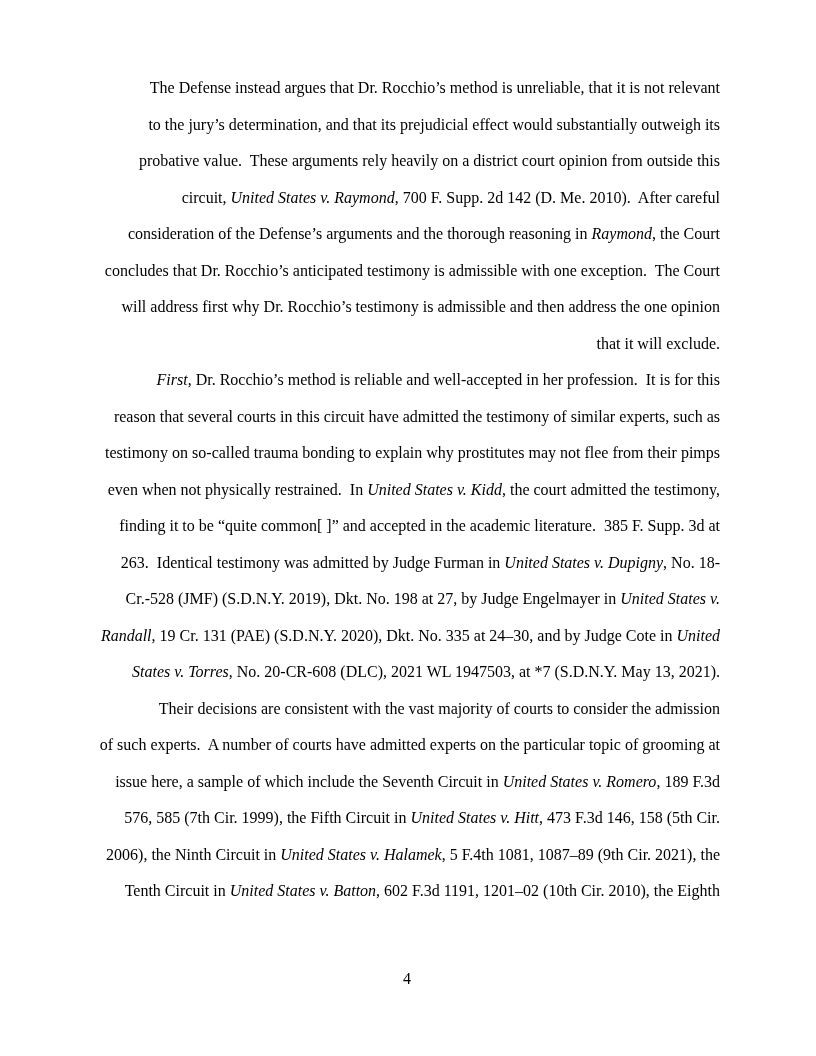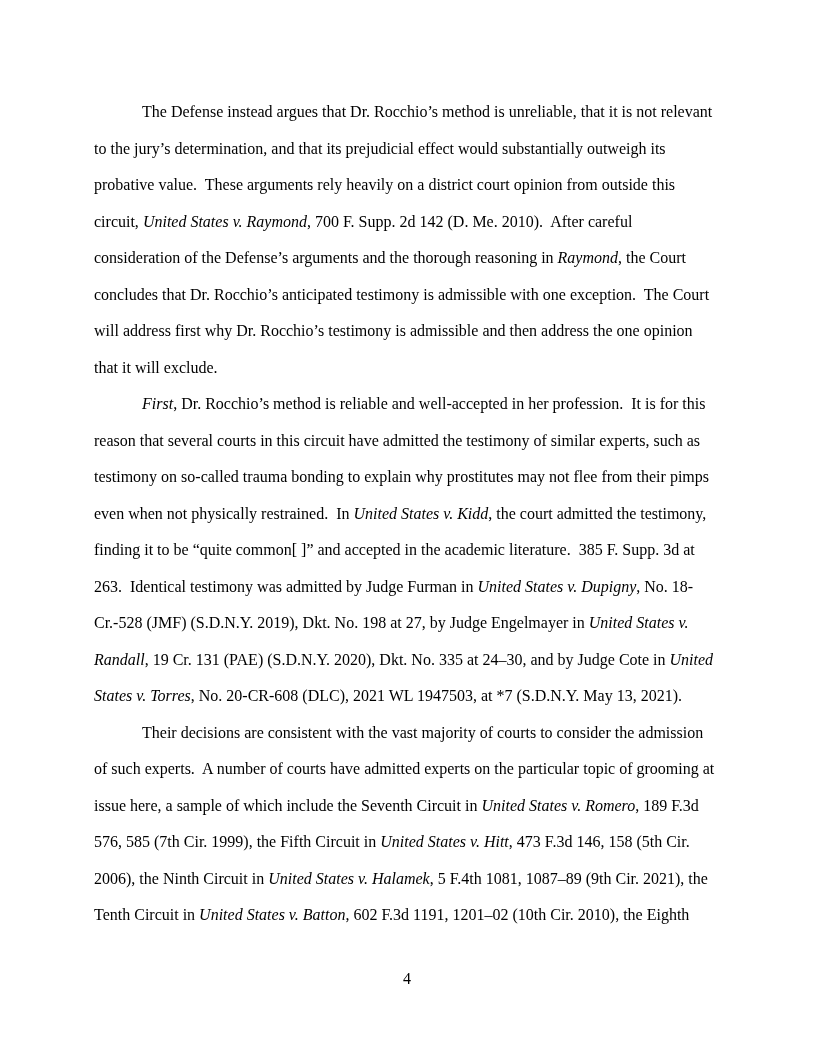--- a/index.html
+++ b/index.html
@@ -12,25 +12,25 @@
     width: 816px;
     height: 1056px;
     background: #ffffff;
     color: #000000;
     font-family: "Liberation Serif", "DejaVu Serif", serif;
     overflow: hidden;
   }
   .doc-body {
     position: absolute;
     left: 94px;
-    top: 94px;
+    top: 70px;
     width: 626px;
     font-size: 16px;
     line-height: 36.5px;
-    text-align: left;
+    text-align: right;
   }
   .para {
     margin: 0;
     padding: 0;
     text-indent: 48px;
     white-space: pre-wrap; 
   }
   .para em {
     font-style: italic;
   }

